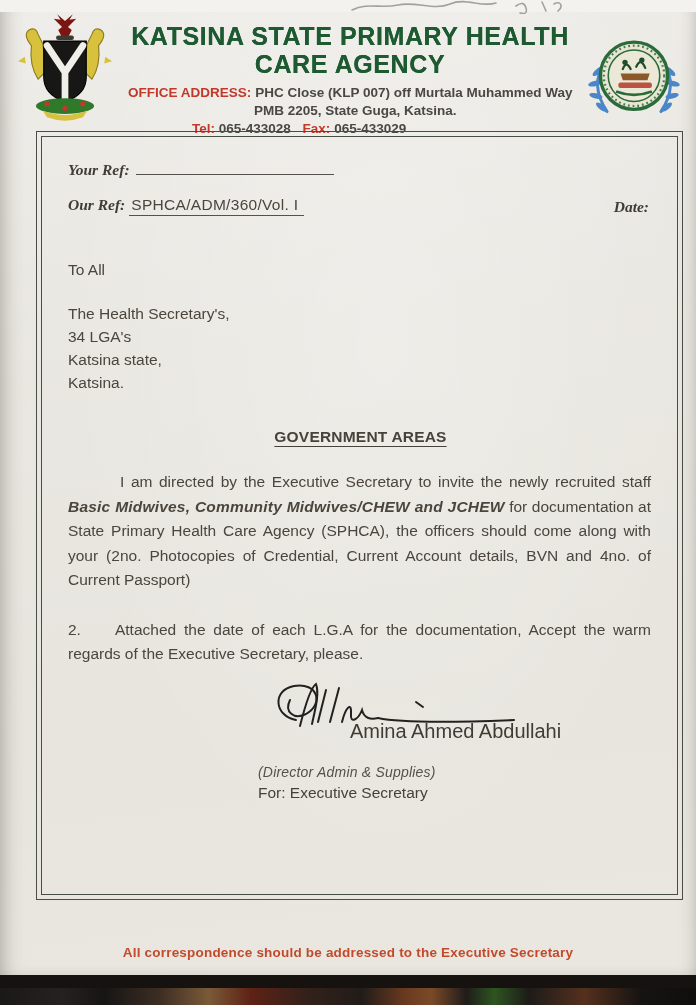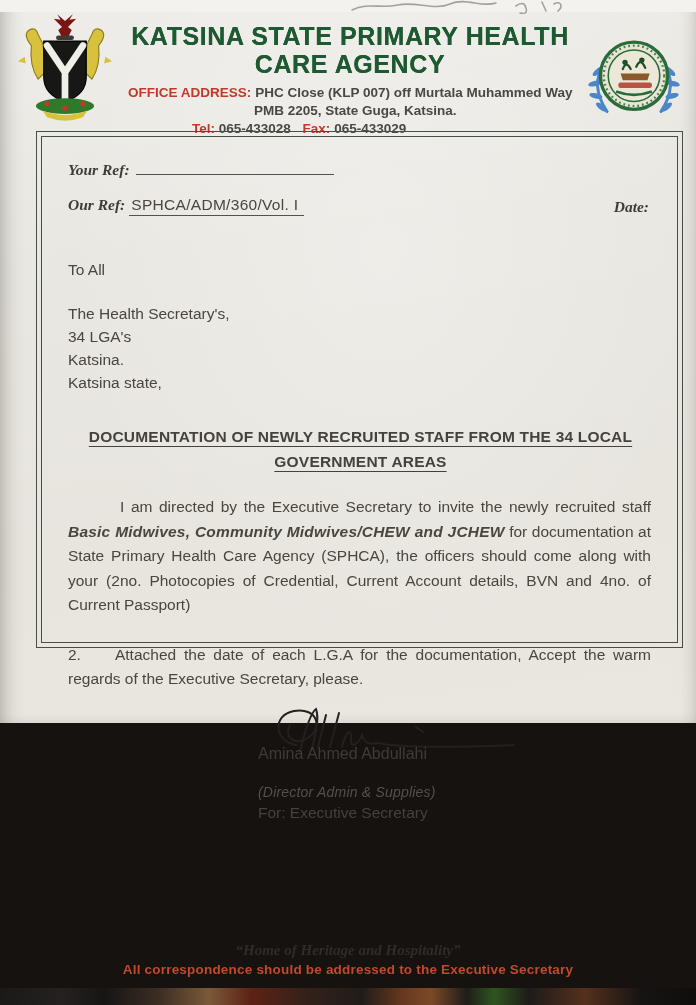--- a/index.html
+++ b/index.html
@@ -5,21 +5,21 @@
   html,body{margin:0;padding:0;}
   body{
     width:696px;height:1005px;overflow:hidden;
     font-family:"Liberation Sans", sans-serif;
     background:#15120f;
   }
   .photo{position:relative;width:696px;height:1005px;}
 
   
   .paper{
-    position:absolute;top:0;left:0;width:696px;height:723px;
+    position:absolute;top:0;left:0;width:696px;height:975px;
     background:
       radial-gradient(ellipse at 55% 35%, rgba(255,255,255,.25), rgba(0,0,0,0) 60%),
       linear-gradient(173deg,#efede9 0%,#e9e7e1 35%,#e7e5de 70%,#eae7e0 100%);
     box-shadow:inset 14px 0 22px -14px rgba(60,55,45,.45), inset -10px 0 18px -12px rgba(60,55,45,.35);
   }
   .top-strip{position:absolute;top:0;left:0;width:696px;height:12px;background:#f4f2ee;}
   .top-mark{position:absolute;top:0;right:10px;width:340px;height:14px;}
 
   
   .letterhead{position:absolute;top:12px;left:8px;right:6px;display:flex;align-items:flex-start;}
@@ -68,21 +68,21 @@
 
   
   .para1{margin:21px 2px 0 0;text-align:justify;text-indent:52px;line-height:24.5px;}
   .para1 .emph{font-style:italic;font-weight:bold;letter-spacing:.2px;}
   .para2{margin:25px 2px 0 0;text-align:justify;line-height:24px;}
   .para2 .p-num{margin-right:34px;}
 
   
   .sig-block{margin-top:10px;margin-left:190px;}
   .sig-svg{display:block;margin-left:8px;}
-  .sig-name{margin-top:-14px;font-size:16px;color:#3f3c36;}
+  .sig-name{margin-top:-14px;font-size:20px;color:#3f3c36;text-align:center;}
   .sig-role{font-style:italic;font-size:14px;color:#55514a;margin-top:21px;letter-spacing:.2px;}
   .sig-for{font-size:15.5px;color:#45423b;margin-top:4px;}
 
   
   .footer{position:absolute;top:942px;left:0;width:696px;text-align:center;}
   .motto{font-family:"Liberation Serif", serif;font-weight:bold;font-style:italic;font-size:15px;color:#2f2d29;}
   .notice{margin-top:3px;font-weight:bold;font-size:13.5px;color:#c24a2c;letter-spacing:.2px;}
 
   
   .bottom-strip{
@@ -192,26 +192,25 @@
           </span>
           <span class="date-wrap">
             <span class="ref-label">Date:</span>
           </span>
         </div>
 
         <div class="recipient">
           <div class="to-all">To All</div>
           <div>The Health Secretary's,</div>
           <div>34 LGA's</div>
+          <div>Katsina state,</div>
           <div>Katsina.</div>
-          <div>Katsina state,</div>
         </div>
 
         <div class="subject">
-          <div><span class="subject-line">DOCUMENTATION OF NEWLY RECRUITED STAFF FROM THE 34 LOCAL</span></div>
           <div><span class="subject-line">GOVERNMENT AREAS</span></div>
         </div>
 
         <p class="para1"><span>I am directed by the Executive Secretary to invite the newly recruited staff </span><span class="emph">Basic Midwives, Community Midwives/CHEW and JCHEW</span><span> for documentation at State Primary Health Care Agency (SPHCA), the officers should come along with your (2no. Photocopies of Credential, Current Account details, BVN and 4no. of Current Passport)</span></p>
 
         <p class="para2"><span class="p-num">2.</span><span>Attached the date of each L.G.A for the documentation, Accept the warm regards of the Executive Secretary, please.</span></p>
 
         <div class="sig-block">
           <svg class="sig-svg" width="280" height="58" viewBox="0 0 280 58">
             <g fill="none" stroke="#23211f" stroke-width="2" stroke-linecap="round">
@@ -225,21 +224,20 @@
           </svg>
           <div class="sig-name">Amina Ahmed Abdullahi</div>
           <div class="sig-role">(Director Admin &amp; Supplies)</div>
           <div class="sig-for">For: Executive Secretary</div>
         </div>
 
       </div>
     </div>
 
     <div class="footer">
-      <div class="motto">“Home of Heritage and Hospitality”</div>
       <div class="notice">All correspondence should be addressed to the Executive Secretary</div>
     </div>
 
   </div>
 
   <div class="bottom-strip"></div>
 
 </div>
 
 </body></html>

